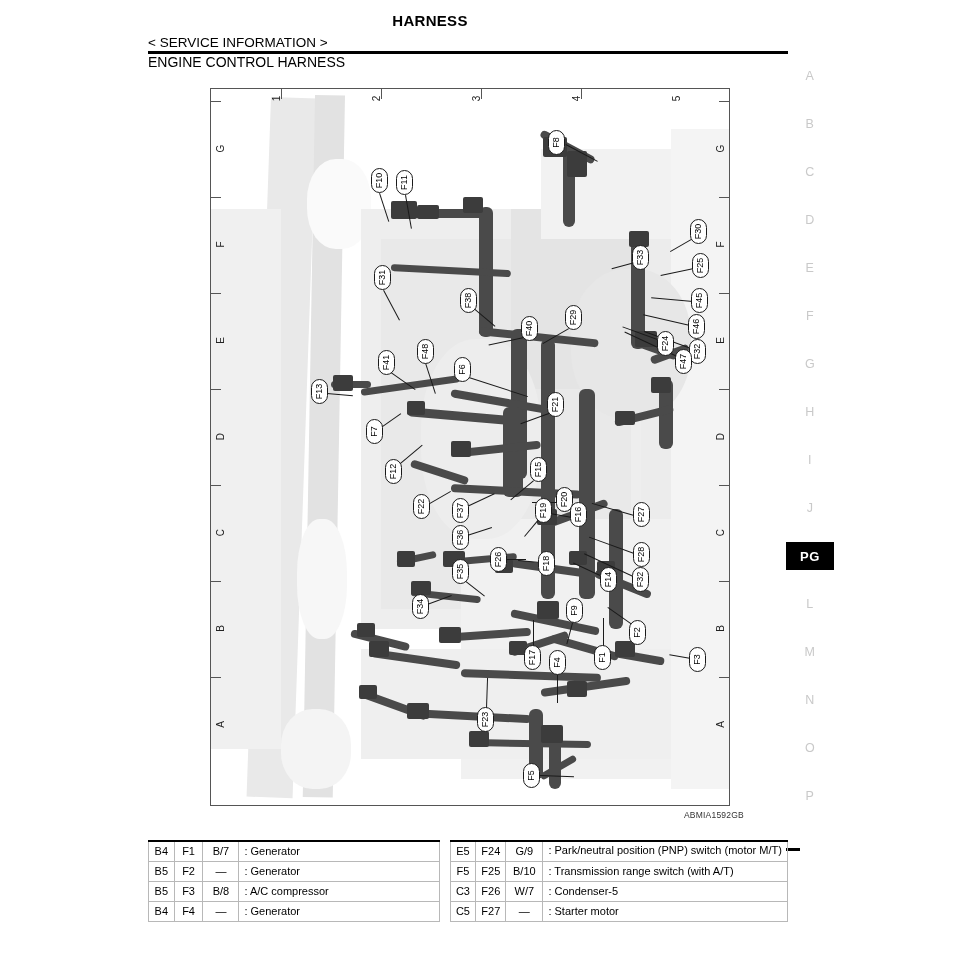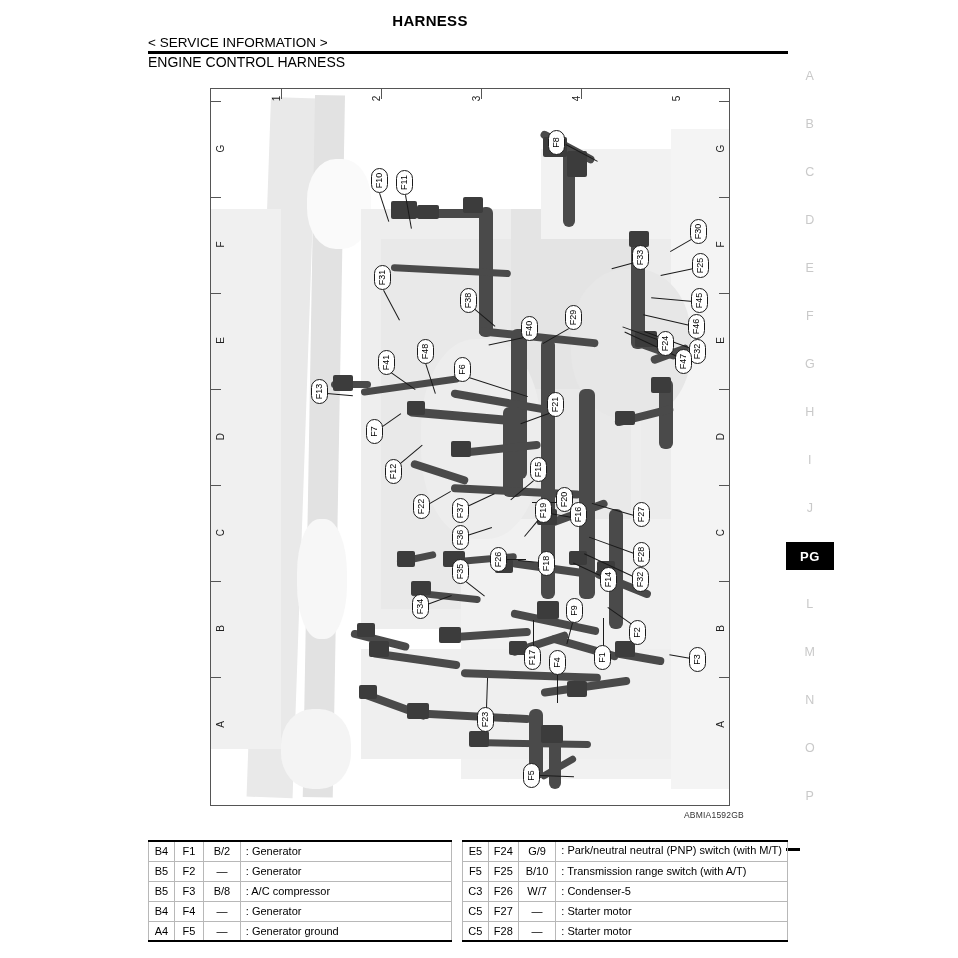--- a/index.html
+++ b/index.html
@@ -381,27 +381,27 @@
       <div class="row-label" style="top: 630px; right: 2px;">A</div>
     </div>
 </div>
 <div id="drawing-code">ABMIA1592GB</div>
 
 <table id="connector-table">
   <tbody>
       <tr class="first">
         <td class="c-loc">B4</td>
         <td class="c-code">F1</td>
-        <td class="c-wire">B/2</td>
+        <td class="c-wire">B/7</td>
         <td class="c-desc">: Generator</td>
         <td class="c-gap"></td>
         <td class="c-loc">E5</td>
         <td class="c-code">F24</td>
         <td class="c-wire">G/9</td>
-        <td class="c-desc desc-2line">: Park/neutral neutral (PNP) switch (with M/T)</td>
+        <td class="c-desc desc-2line">: Park/neutral position (PNP) switch (motor M/T)</td>
       </tr>
       <tr>
         <td class="c-loc">B5</td>
         <td class="c-code">F2</td>
         <td class="c-wire">—</td>
         <td class="c-desc">: Generator</td>
         <td class="c-gap"></td>
         <td class="c-loc">F5</td>
         <td class="c-code">F25</td>
         <td class="c-wire">B/10</td>
@@ -422,31 +422,20 @@
         <td class="c-loc">B4</td>
         <td class="c-code">F4</td>
         <td class="c-wire">—</td>
         <td class="c-desc">: Generator</td>
         <td class="c-gap"></td>
         <td class="c-loc">C5</td>
         <td class="c-code">F27</td>
         <td class="c-wire">—</td>
         <td class="c-desc">: Starter motor</td>
       </tr>
-      <tr class="last">
-        <td class="c-loc">A4</td>
-        <td class="c-code">F5</td>
-        <td class="c-wire">—</td>
-        <td class="c-desc">: Generator ground</td>
-        <td class="c-gap"></td>
-        <td class="c-loc">C5</td>
-        <td class="c-code">F28</td>
-        <td class="c-wire">—</td>
-        <td class="c-desc">: Starter motor</td>
-      </tr>
     </tbody>
 </table>
 
 <div class="leader" style="left: 566px; top: 144px; width: 36px; transform: rotate(28deg);"></div>
 <div class="callout" style="left: 548px; top: 130px;">
     <span>F8</span>
   </div>
 <div class="leader" style="left: 380px; top: 193px; width: 30px; transform: rotate(72deg);"></div>
 <div class="callout" style="left: 371px; top: 168px;">
     <span>F10</span>

